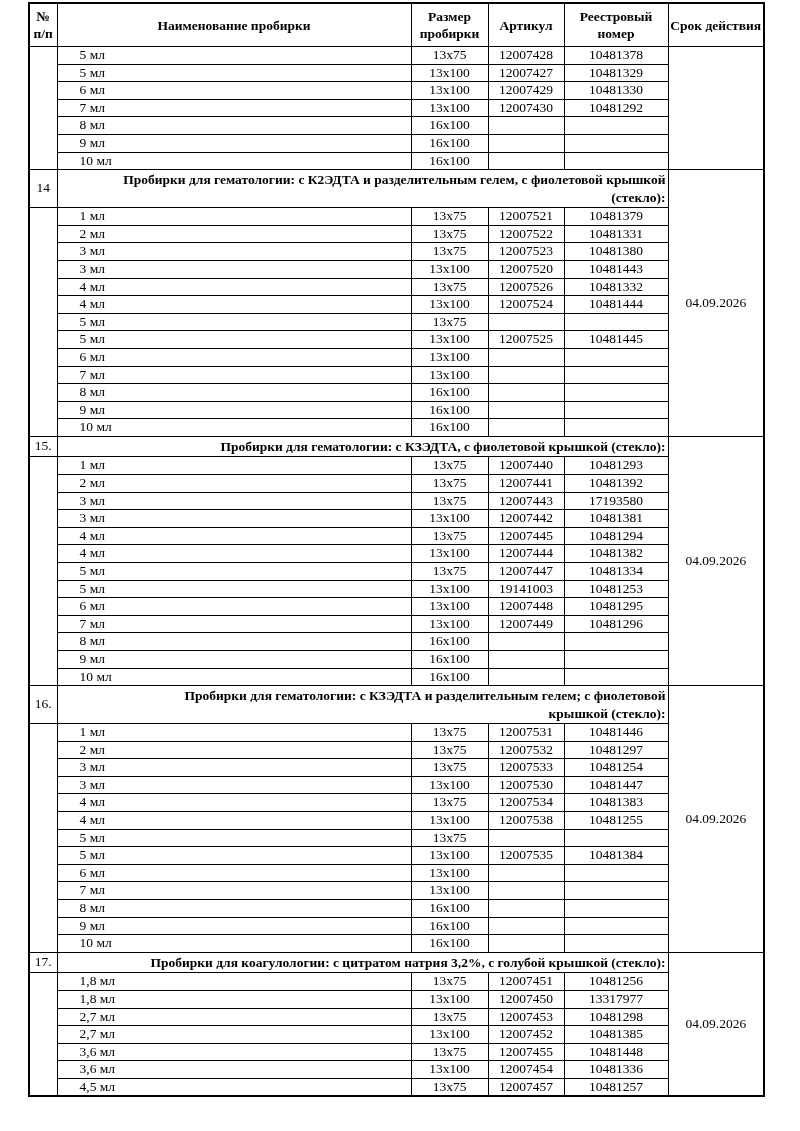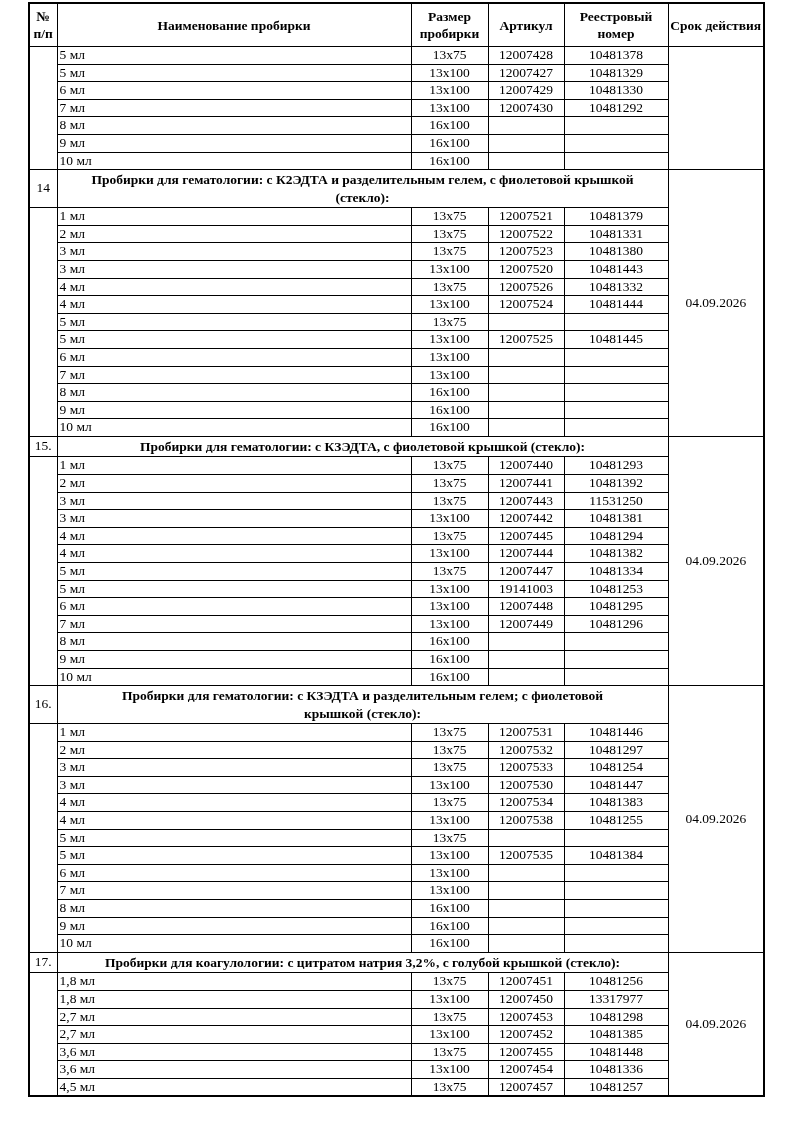--- a/index.html
+++ b/index.html
@@ -45,28 +45,28 @@
     text-align: center;
   }
   td {
     font-size: 13.5px;
     height: 16.6px;
     line-height: 16.6px;
     padding: 0;
   }
   td.name {
     text-align: left;
-    padding-left: 2px;
+    padding-left: 22px;
   }
   td.size, td.article, td.registry, td.num, td.validity {
     text-align: center;
   }
   td.stitle {
     font-weight: bold;
-    text-align: center;
+    text-align: right;
     white-space: pre-line;
     line-height: 17.5px;
     padding: 1px 2px;
     height: auto;
   }
   td.validity {
     vertical-align: middle;
     text-align: center;
   }
 </style>
@@ -238,21 +238,21 @@
         <tr>
           <td class="name">2 мл</td>
           <td class="size">13x75</td>
           <td class="article">12007441</td>
           <td class="registry">10481392</td>
         </tr>
         <tr>
           <td class="name">3 мл</td>
           <td class="size">13x75</td>
           <td class="article">12007443</td>
-          <td class="registry">11531250</td>
+          <td class="registry">17193580</td>
         </tr>
         <tr>
           <td class="name">3 мл</td>
           <td class="size">13x100</td>
           <td class="article">12007442</td>
           <td class="registry">10481381</td>
         </tr>
         <tr>
           <td class="name">4 мл</td>
           <td class="size">13x75</td>

